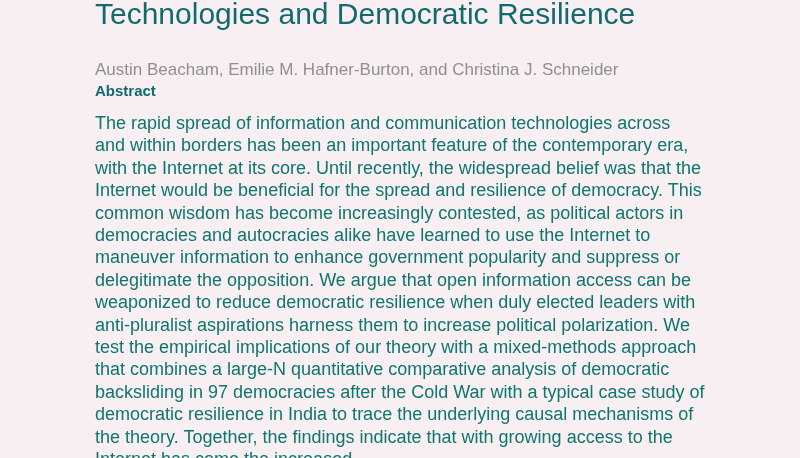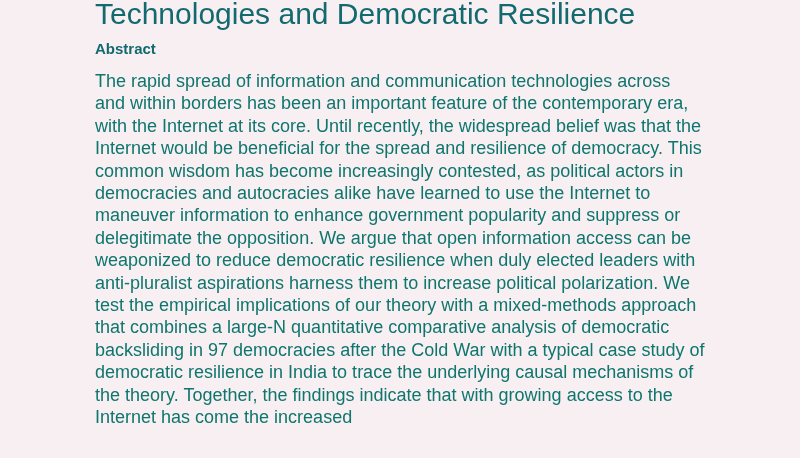--- a/index.html
+++ b/index.html
@@ -49,15 +49,16 @@
     line-height: 22.4px;
     margin-top: 13px;
     text-align: left;
   }
 </style>
 </head>
 <body>
 
 <div class="page">
   <h1 class="title">Technologies and Democratic Resilience</h1>
+  <div class="authors">Austin Beacham, Emilie M. Hafner-Burton, and Christina J. Schneider</div>
   <div class="abstract-heading">Abstract</div>
   <div class="abstract-body">The rapid spread of information and communication technologies across and within borders has been an important feature of the contemporary era, with the Internet at its core. Until recently, the widespread belief was that the Internet would be beneficial for the spread and resilience of democracy. This common wisdom has become increasingly contested, as political actors in democracies and autocracies alike have learned to use the Internet to maneuver information to enhance government popularity and suppress or delegitimate the opposition. We argue that open information access can be weaponized to reduce democratic resilience when duly elected leaders with anti-pluralist aspirations harness them to increase political polarization. We test the empirical implications of our theory with a mixed-methods approach that combines a large-N quantitative comparative analysis of democratic backsliding in 97 democracies after the Cold War with a typical case study of democratic resilience in India to trace the underlying causal mechanisms of the theory. Together, the findings indicate that with growing access to the Internet has come the increased</div>
 </div>
 
 </body></html>

